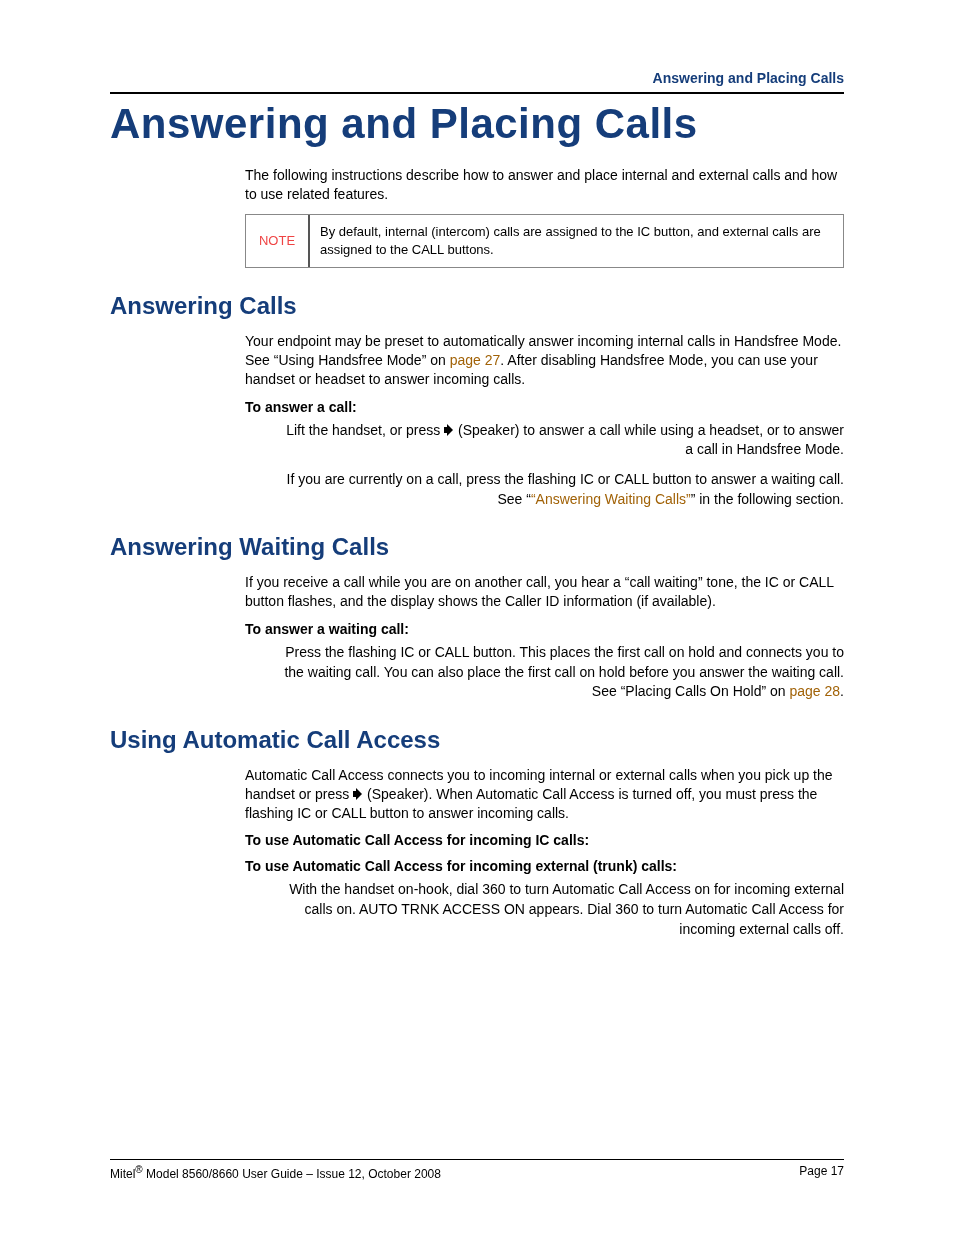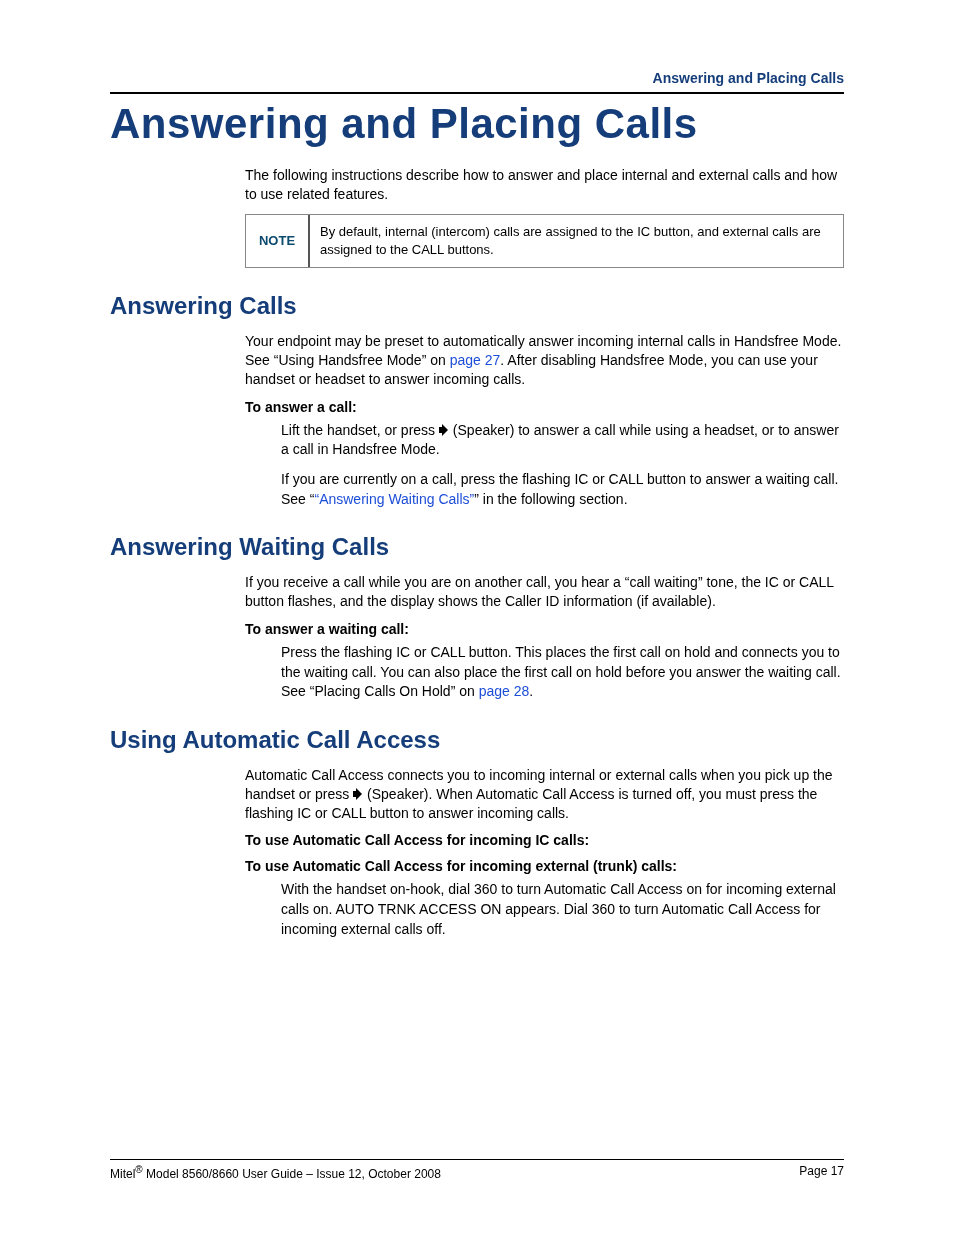--- a/index.html
+++ b/index.html
@@ -47,22 +47,22 @@
   .note-box {
     display: flex;
     border: 1px solid #888;
     font-size: 13px;
     margin: 8px 0 22px 0;
   }
   .note-label {
     background: #fff;
     border-right: 2px solid #555;
     padding: 10px 8px;
-    font-weight: bold;
-    color: #0c4a6e;
+    font-weight: normal;
+    color: #ef4444;
     display: flex;
     align-items: center;
     min-width: 46px;
     justify-content: center;
     text-align: center;
   }
   .note-content {
     padding: 8px 10px;
     line-height: 1.4;
   }
@@ -74,23 +74,24 @@
   }
   .subhead {
     font-size: 14px;
     font-weight: bold;
     margin: 10px 0 6px 0;
   }
   .step {
     font-size: 14px;
     line-height: 1.4;
     margin: 0 0 10px 36px;
+    text-align: right;
   }
   .link {
-    color: #1d4ed8;
+    color: #a16207;
     cursor: pointer;
   }
   .speaker-icon {
     display: inline-block;
     width: 10px;
     height: 12px;
     position: relative;
     vertical-align: -1px;
   }
   .speaker-icon::before {

